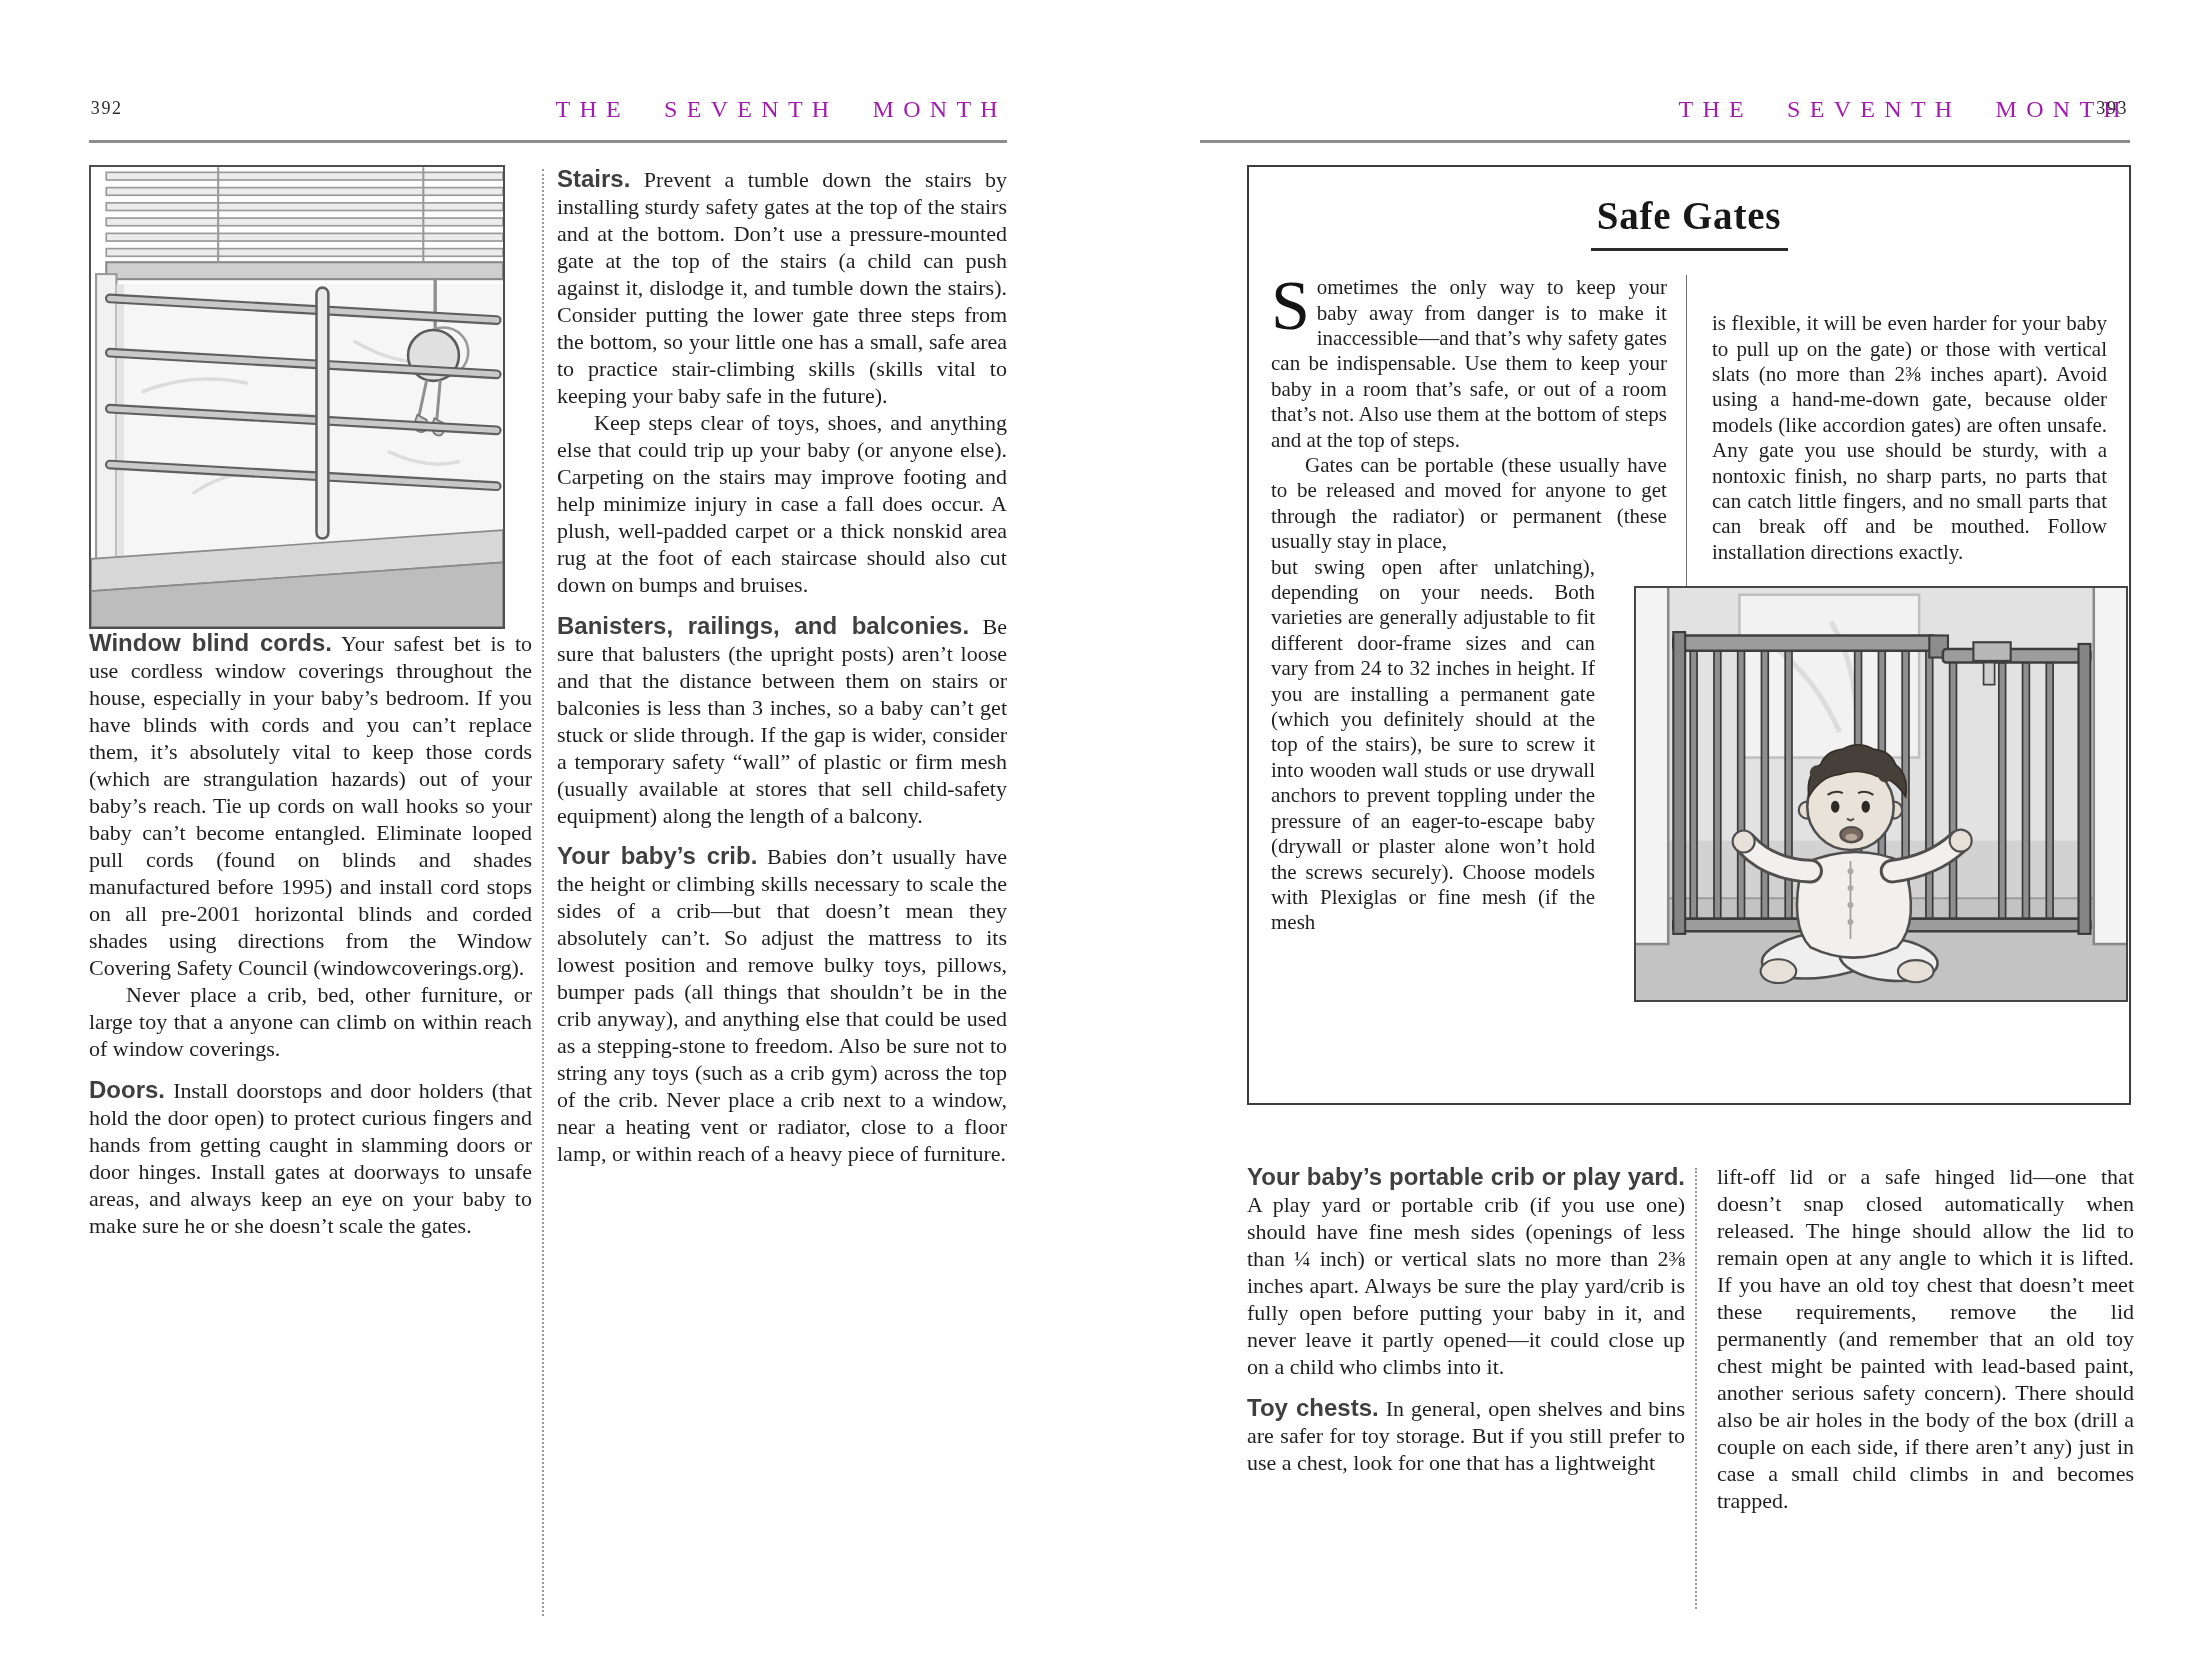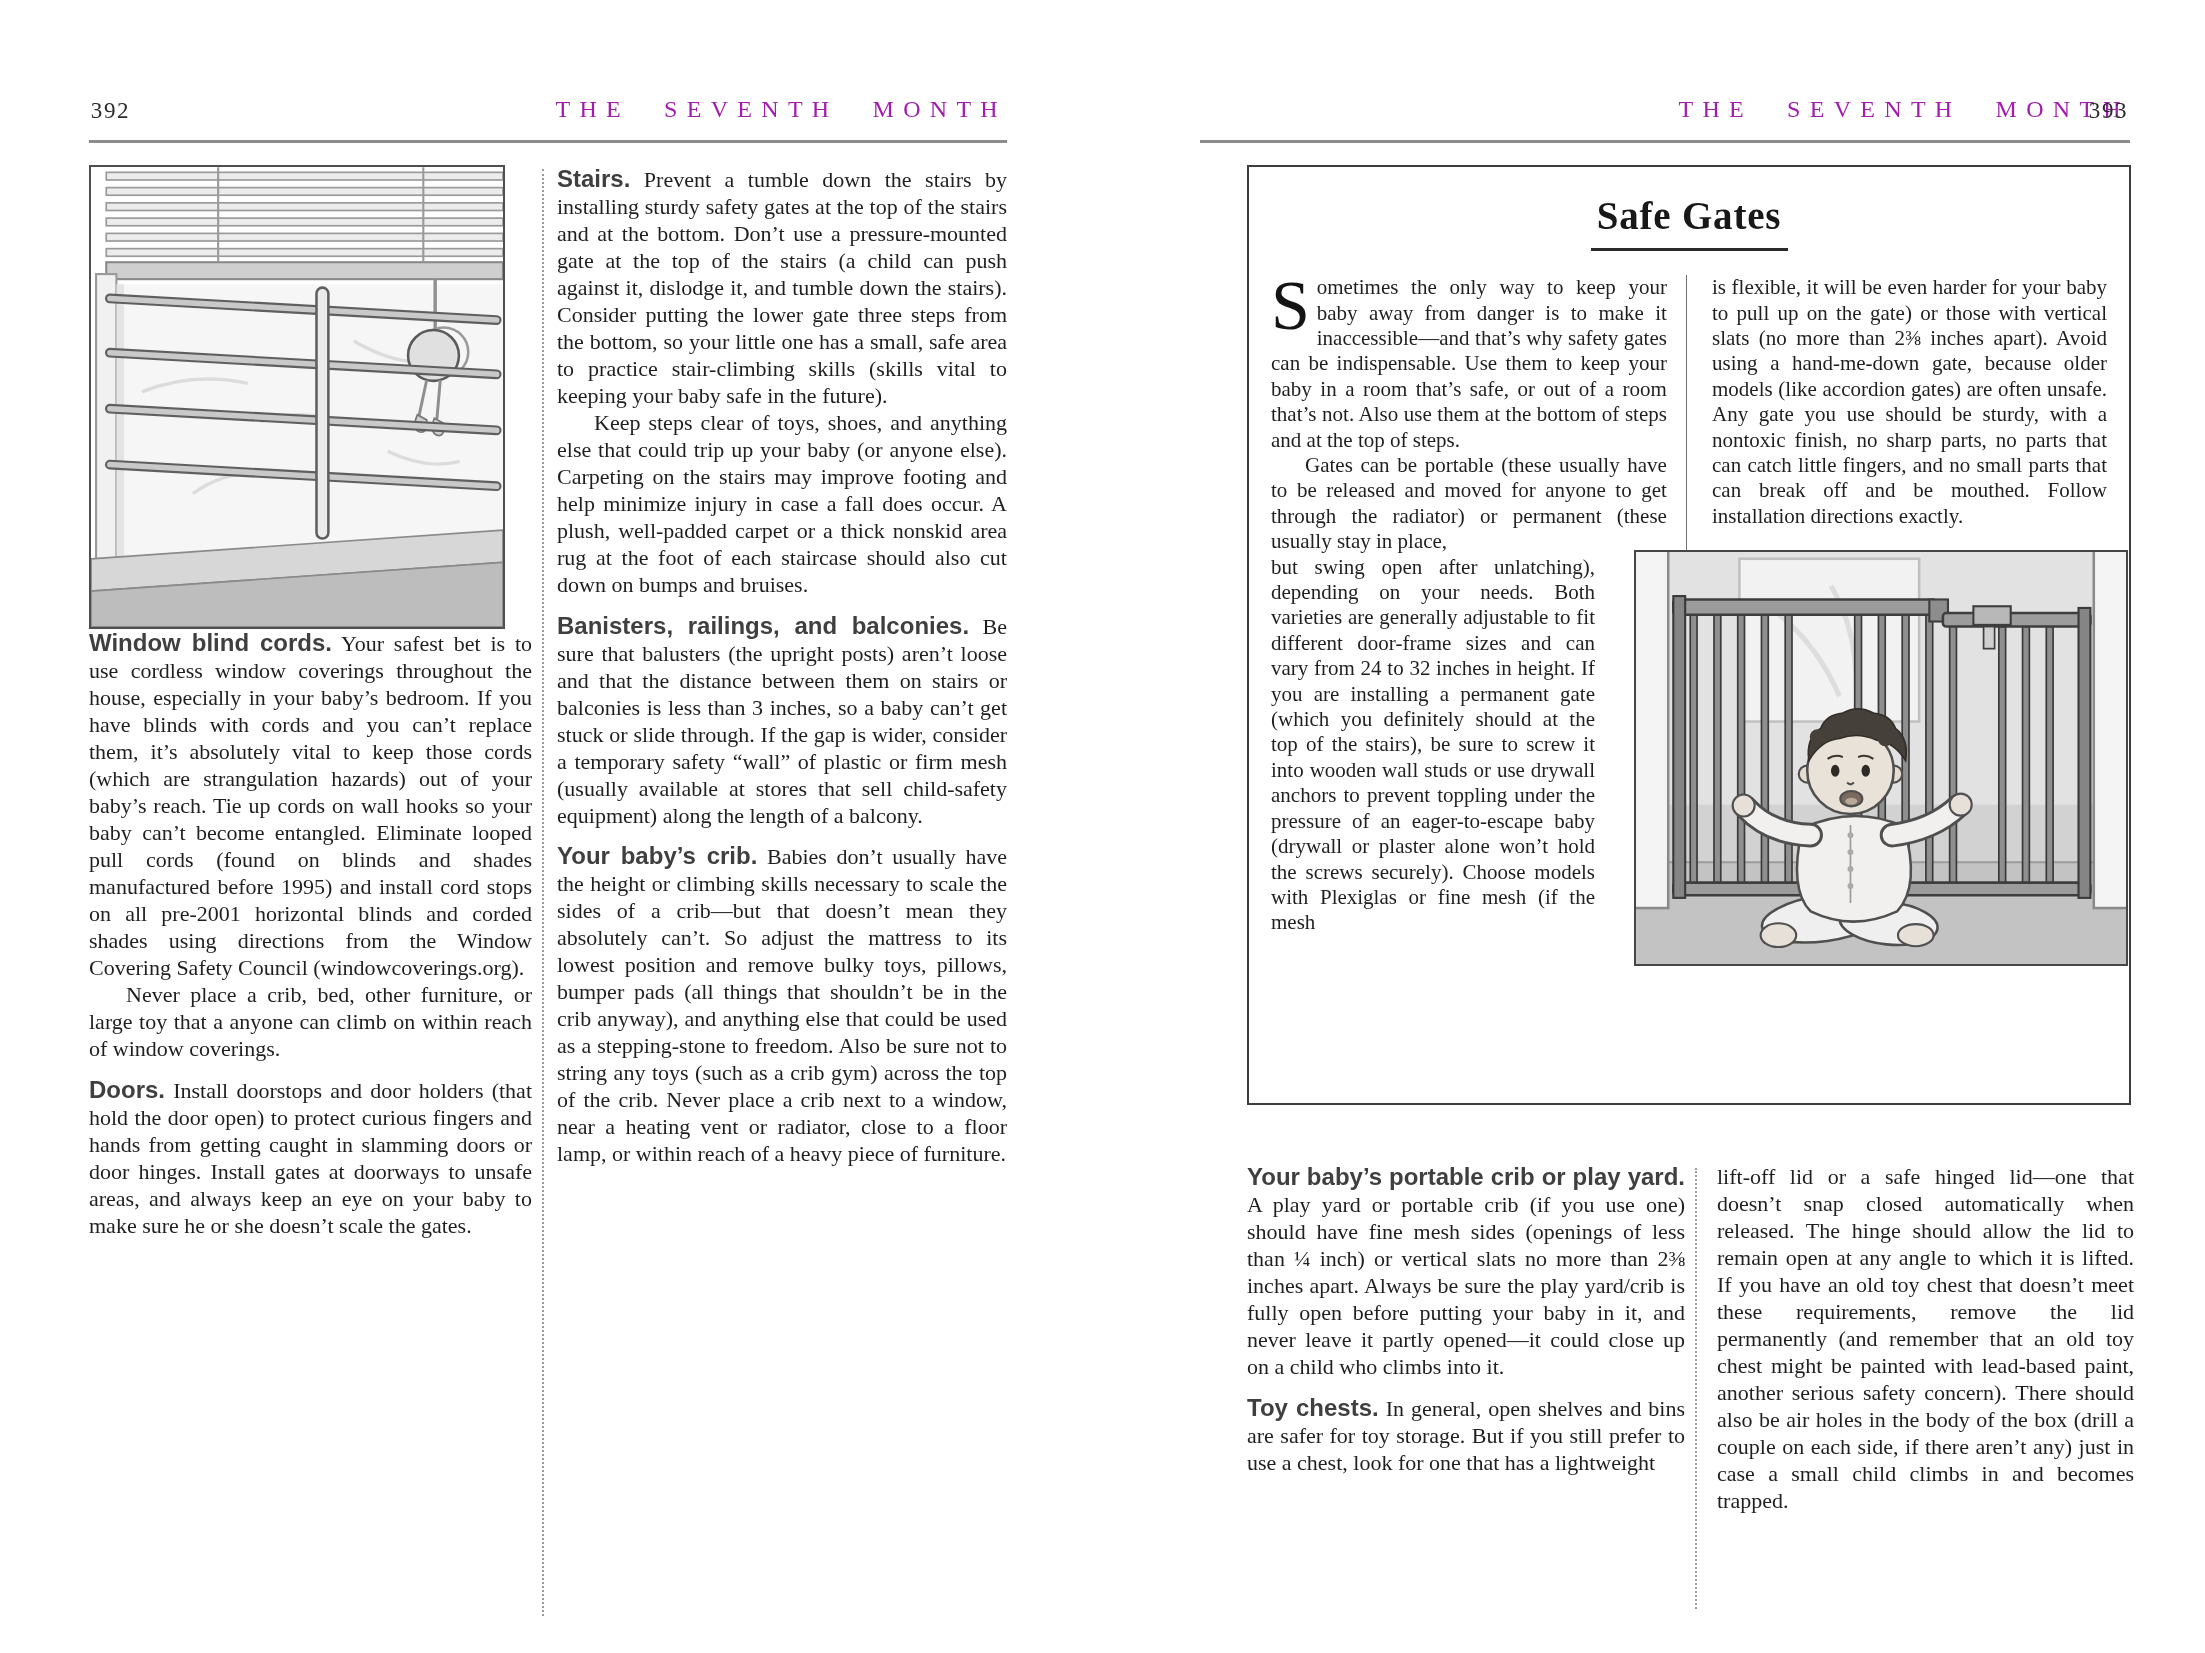--- a/index.html
+++ b/index.html
@@ -9,21 +9,21 @@
     font-family:"Liberation Serif", serif;
     color:#1f1f1f;
     position:relative;
     overflow:hidden;
   }
   .page { position:absolute; top:93px; }
   #pageL { left:89px; width:918px; }
   #pageR { left:1200px; width:930px; }
 
   .runhead-row { position:relative; height:51px; }
-  .pagenum { font-size:23px; letter-spacing:1.7px; color:#2c2c2c; position:absolute; top:5.1px; }
+  .pagenum { font-size:18px; letter-spacing:1.7px; color:#2c2c2c; position:absolute; top:5.1px; }
   #pageL .pagenum { left:1.7px; }
   #pageR .pagenum { right:1.7px; }
   .runhead {
     position:absolute; left:0; width:100%; text-align:right; top:3.4px;
     font-size:24px; letter-spacing:9.3px; word-spacing:18.7px; color:#a21caf;
   }
   .headrule { position:absolute; top:47px; left:0; right:0; height:2.5px; background:#8d8d8d; }
 
   .body-text { font-size:22px; line-height:27px; text-align:justify; }
   .body-text p { margin:0; }
@@ -58,21 +58,21 @@
   }
   .boxcols { display:flex; }
   .boxcol1 {
     width:399px; padding-right:18.7px; border-right:1.7px solid #6f6f6f;
     font-size:21px; line-height:25.4px; text-align:justify;
   }
   .boxcol1 .narrow { width:324px; }
   .boxcol1 p { margin:0; }
   .boxcol1 p.indent { text-indent:34px; }
   .boxcol2 {
-    width:395px; padding-left:25.4px; font-size:21px; line-height:25.4px; text-align:justify; position:relative;
+    width:395px; padding-left:25.4px; font-size:21px; line-height:25.4px; text-align:justify; position:relative;margin-top:36px;
   }
   .boxcol2 p { margin:0; }
   .dropcap { float:left; font-size:70px; line-height:54px; padding:3.4px 6.8px 0 0; color:#141414; }
   .gatefig {
     border:2.5px solid #464646; width:490px; height:412px; margin-top:20.4px; margin-left:-78px;
     background:#e2e2e2; position:relative; z-index:2;
   }
 
   
   #pageR .bcol1 { position:absolute; left:47px; top:1070px; width:438px; }

